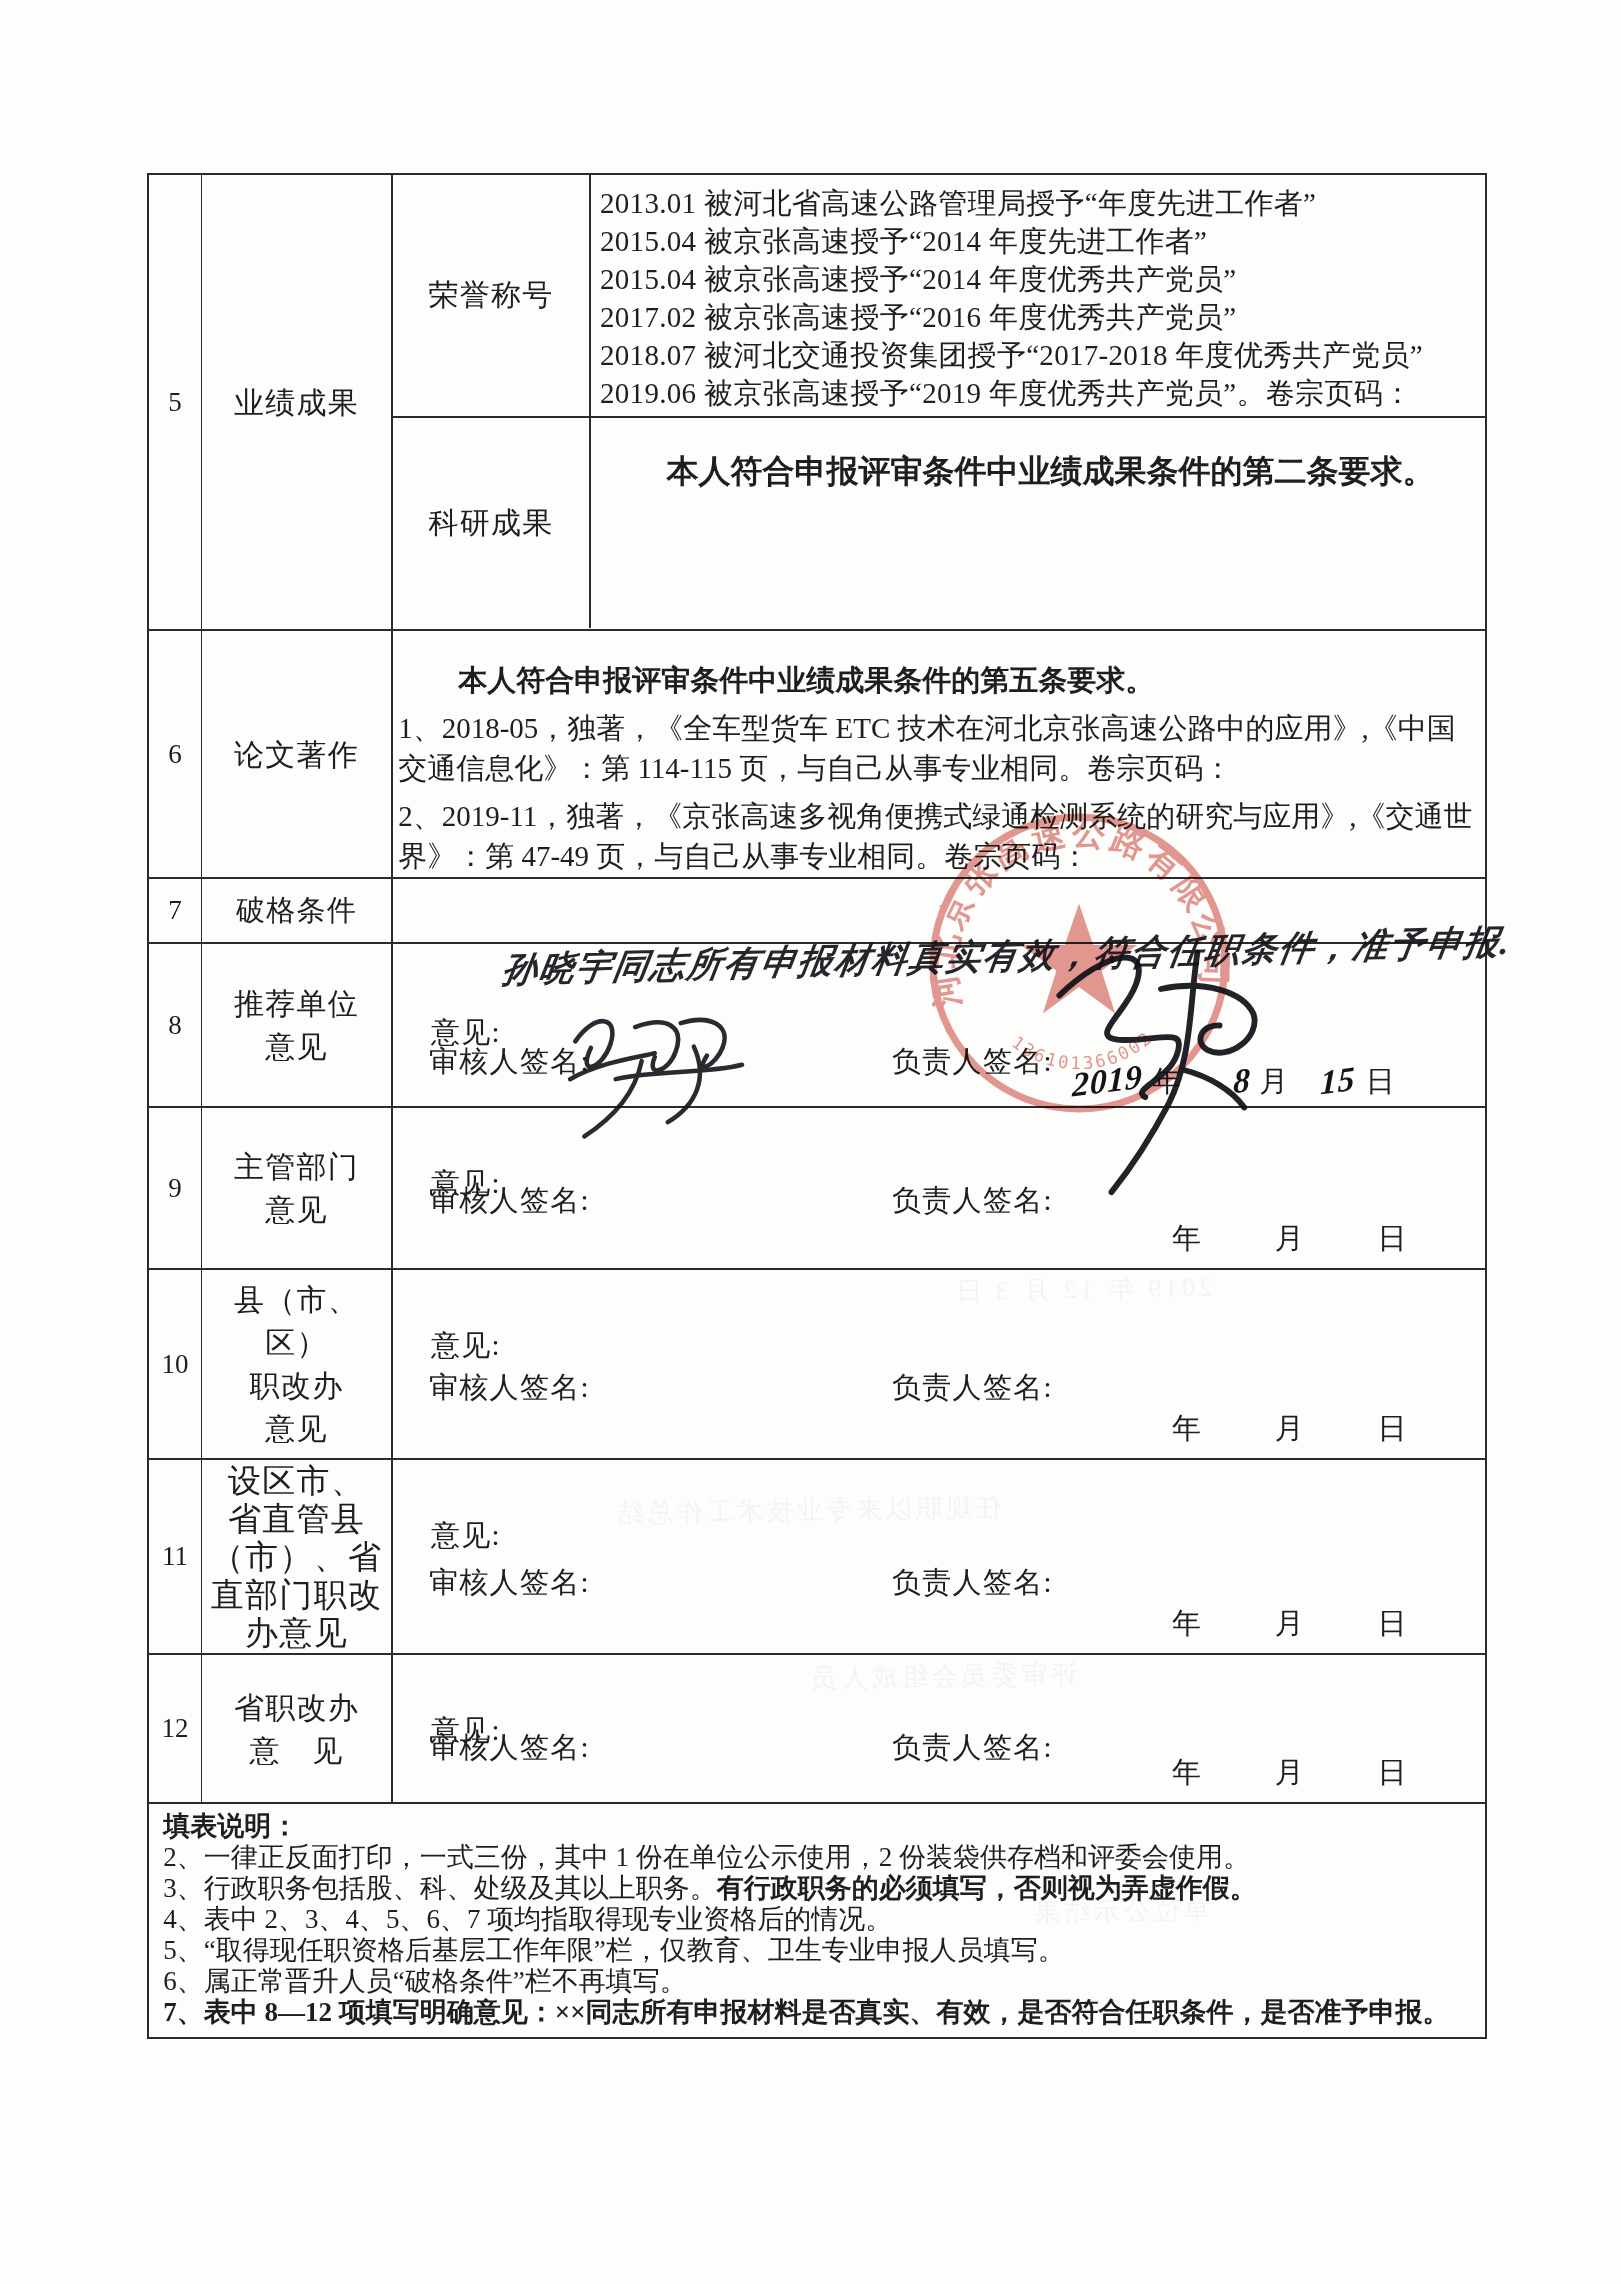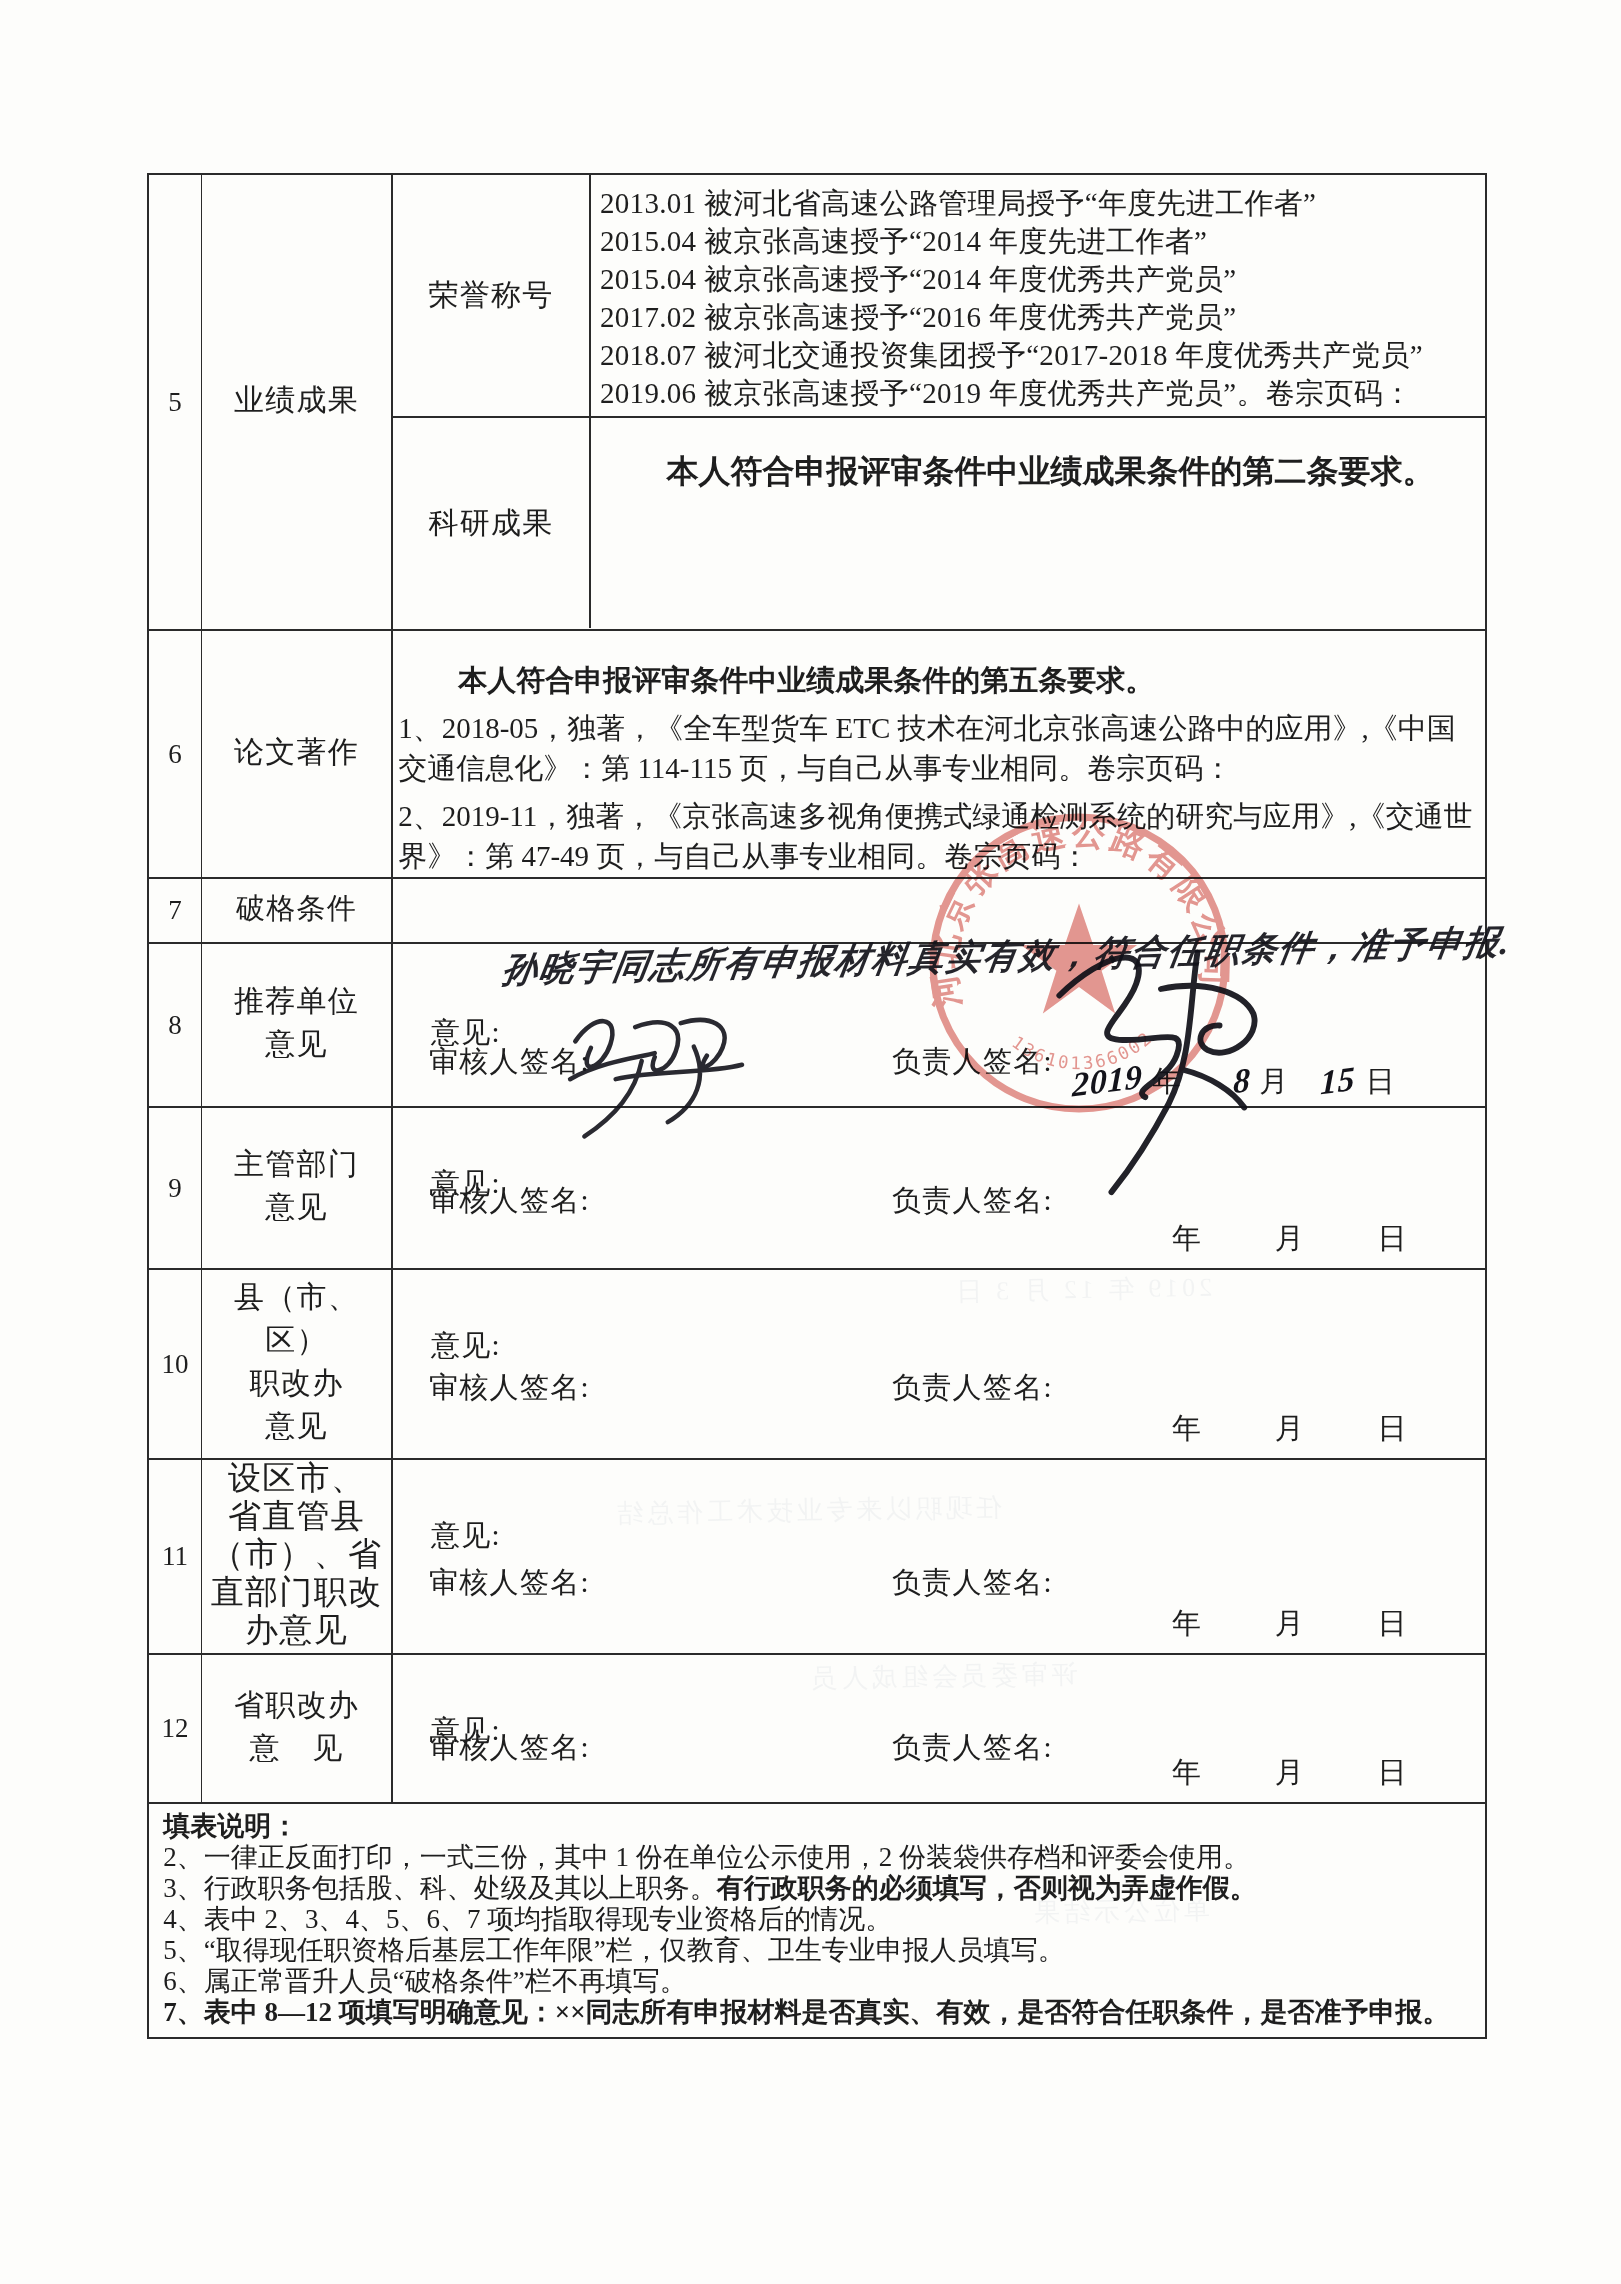--- a/index.html
+++ b/index.html
@@ -27,21 +27,21 @@
   .row{display:flex;align-items:stretch;border-top:2.6px solid var(--line);}
   .row:first-child{border-top:none;}
   .c-num{
     width:52px;flex:0 0 52px;border-right:1.3px solid var(--line);
     display:flex;align-items:center;justify-content:center;
     font-size:27px;
   }
   .c-label{
     width:189px;flex:0 0 189px;border-right:2px solid var(--line);
     display:flex;flex-direction:column;align-items:center;justify-content:center;
-    font-size:30px;line-height:43px;letter-spacing:1.3px;text-align:center;font-family:Liberation Mono, monospace;
+    font-size:30px;line-height:43px;letter-spacing:1.3px;text-align:center;
   }
   .r5-right{flex:1 1 auto;display:flex;flex-direction:column;}
   .subrow{display:flex;align-items:stretch;}
   .subrow + .subrow{border-top:2px solid var(--line);}
   .c-sublabel{
     width:196px;flex:0 0 196px;border-right:2px solid var(--line);
     display:flex;align-items:center;justify-content:center;
     font-size:30px;letter-spacing:1.3px;
   }
   .c-content{flex:1 1 auto;font-size:29px;line-height:38px;position:relative;}

